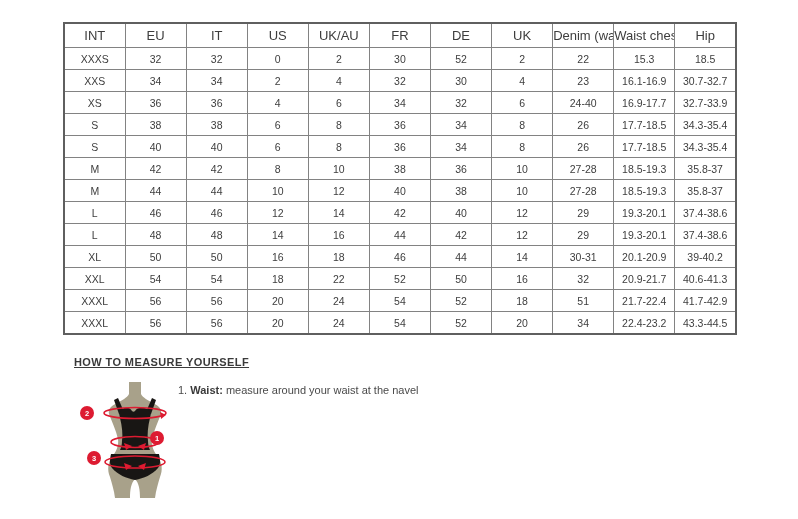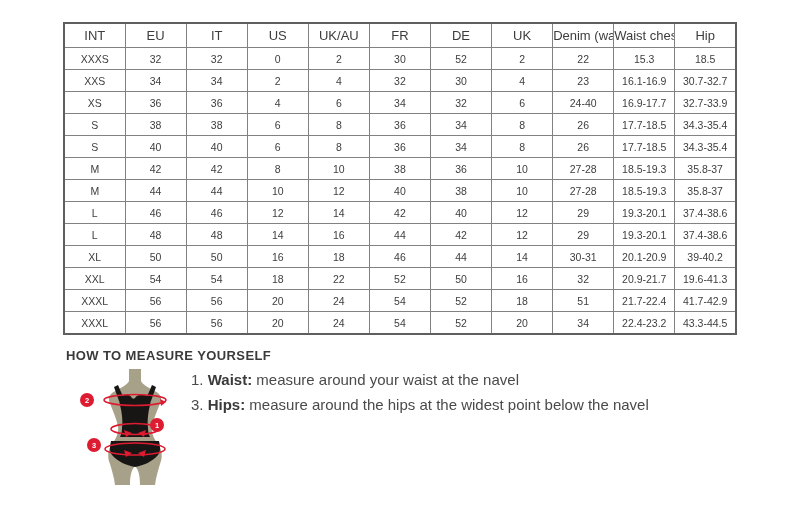--- a/index.html
+++ b/index.html
@@ -45,42 +45,43 @@
     height: 21px;
   }
   
   .measure-section {
     position: absolute;
     left: 66px;
     top: 348px;
     width: 650px;
   }
   .measure-title {
-    margin: 0;
-    font-size: 13px;
+    margin: 8px;
+    font-size: 11px;
     font-weight: 700;
     letter-spacing: 0.4px;
     color: #3a3a3a;
+    text-decoration: underline;
   }
   .measure-body {
     display: flex;
     align-items: flex-start;
   }
   .figure-wrap {
     margin-left: 12px;
     margin-top: 6px;
     width: 100px;
     height: 118px;
     flex: 0 0 auto;
   }
   .measure-list {
     list-style: none;
-    margin: 8px 0 0 13px;
+    margin: 8px 0 0 0;
     padding: 0;
-    font-size: 15px;
+    font-size: 11px;
     color: #4a4a4a;
   }
   .measure-list li {
     margin-bottom: 7px;
     line-height: 1.2;
   }
   .measure-list b {
     color: #3a3a3a;
   }
   .badge-text {
@@ -246,21 +247,21 @@
           <td>XXL</td>
           <td>54</td>
           <td>54</td>
           <td>18</td>
           <td>22</td>
           <td>52</td>
           <td>50</td>
           <td>16</td>
           <td>32</td>
           <td>20.9-21.7</td>
-          <td>19.6-41.3</td>
+          <td>40.6-41.3</td>
         </tr>
         <tr>
           <td>XXXL</td>
           <td>56</td>
           <td>56</td>
           <td>20</td>
           <td>24</td>
           <td>54</td>
           <td>52</td>
           <td>18</td>
@@ -355,22 +356,17 @@
           </g>
         </svg>
       </div>
 
       <ol class="measure-list">
         <li>
           <span>1.</span>
           <b>Waist:</b>
           <span>measure around your waist at the navel</span>
         </li>
-        <li>
-          <span>3.</span>
-          <b>Hips:</b>
-          <span>measure around the hips at the widest point below the navel</span>
-        </li>
       </ol>
 
     </div>
   </div>
 </div>
 
 </body></html>

